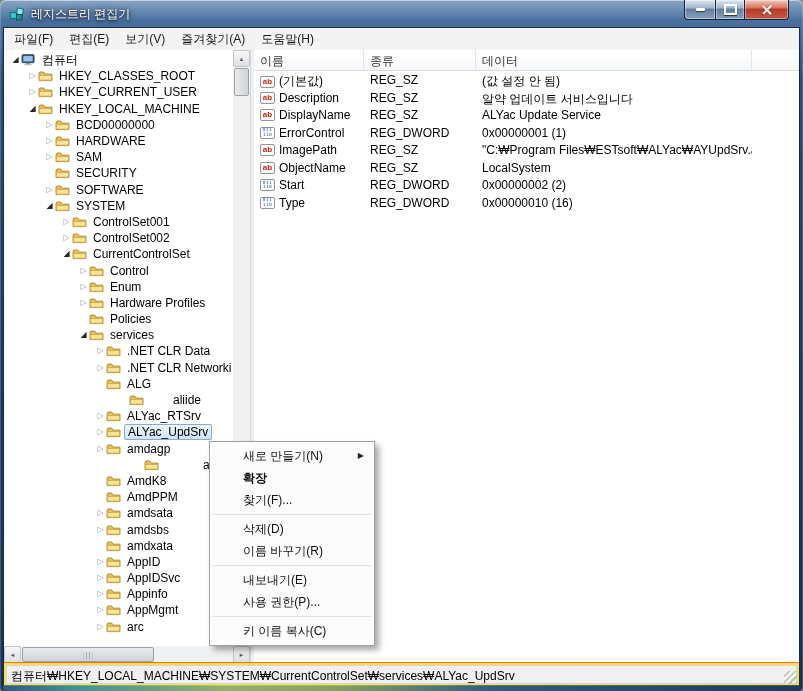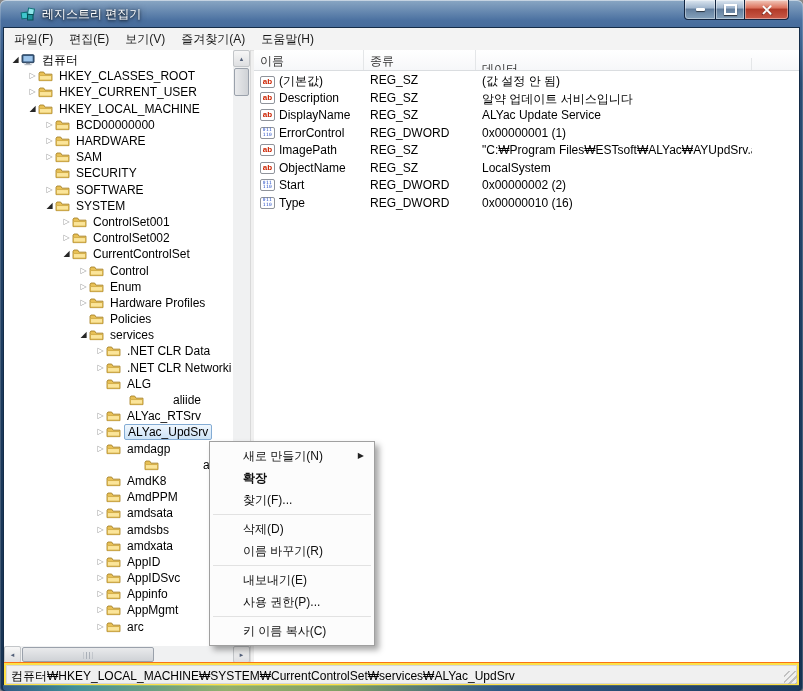--- a/index.html
+++ b/index.html
@@ -3,21 +3,21 @@
 <meta charset="utf-8">
 <style>
   html,body{margin:0;padding:0;width:803px;height:691px;overflow:hidden;
     font-family:"Liberation Sans","DejaVu Sans",sans-serif;font-size:12px;background:#888;}
   .window{position:absolute;inset:0;border-radius:6px 6px 4px 4px;
     background:linear-gradient(180deg,#8aa7c4 0%,#4a70a0 3%,#2a4c73 12%,#1c3b5e 55%,#173353 100%);
     box-shadow:inset 0 1px 0 rgba(255,255,255,.5), inset 1px 0 0 rgba(255,255,255,.18), inset -1px 0 0 rgba(255,255,255,.18);}
   .bottom-glow{position:absolute;left:3px;right:3px;bottom:0;height:6px;border-radius:0 0 4px 4px;
     background:linear-gradient(90deg,#35608c 0%,#4aa0a4 9%,#a9c673 28%,#95b469 42%,#35618d 62%,#1d3c60 100%);opacity:.85;}
   
-  .titlebar{position:absolute;top:0;left:11px;right:0;height:28px;display:flex;align-items:center;}
+  .titlebar{position:absolute;top:0;left:0;right:0;height:28px;display:flex;align-items:center;}
   .title-icon{margin:0 0 0 9px;width:16px;height:16px;flex:0 0 auto;}
   .title-text{color:#fff;margin-left:6px;text-shadow:0 1px 3px #000,0 0 6px rgba(0,20,40,.9);}
   .win-buttons{position:absolute;top:0;right:14px;display:flex;}
   .win-btn{height:19px;border:1px solid #122判0;border:1px solid #122540;border-top:none;display:flex;align-items:center;justify-content:center;
     box-shadow:inset 0 0 0 1px rgba(255,255,255,.4);}
   .btn-min{width:30px;border-radius:0 0 0 4px;background:linear-gradient(#dde7f1 0%,#a3b8cf 40%,#647f9e 50%,#85a2bc 100%);}
   .btn-max{width:28px;border-left:none;border-right:none;background:linear-gradient(#dde7f1 0%,#a3b8cf 40%,#647f9e 50%,#85a2bc 100%);}
   .btn-close{width:43px;border-radius:0 0 4px 0;background:linear-gradient(#f2cabd 0%,#dd7560 40%,#b23b29 50%,#c95a48 100%);}
   .glyph-min{width:9px;height:3px;background:#fff;border-radius:1px;box-shadow:0 1px 1px rgba(0,0,0,.6);}
   .glyph-max{width:9px;height:7px;border:2px solid #fff;box-shadow:0 1px 1px rgba(0,0,0,.6);}
@@ -502,21 +502,21 @@
         <div class="sb-btn">
             <span>►</span>
           </div>
       </div>
     </div>
 
     <div class="list-panel">
       <div class="lv-header">
           <div class="lv-h" style="width: 110px;">이름</div>
           <div class="lv-h" style="width: 112px;">종류</div>
-          <div class="lv-h" style="width: 276px; margin-top: 8px;">데이터</div>
+          <div class="lv-h" style="width: 276px;">데이터</div>
           <div class="lv-h filler" style="flex: 1 1 0%;"></div>
         </div>
       <div class="lv-rows">
           <div class="lv-row">
             <div class="lv-cell name" style="width: 110px;">
               <span class="vicon sz">ab</span>
               <span>(기본값)</span>
             </div>
             <div class="lv-cell" style="width: 112px;">REG_SZ</div>
             <div class="lv-cell" style="width: 276px;">(값 설정 안 됨)</div>

